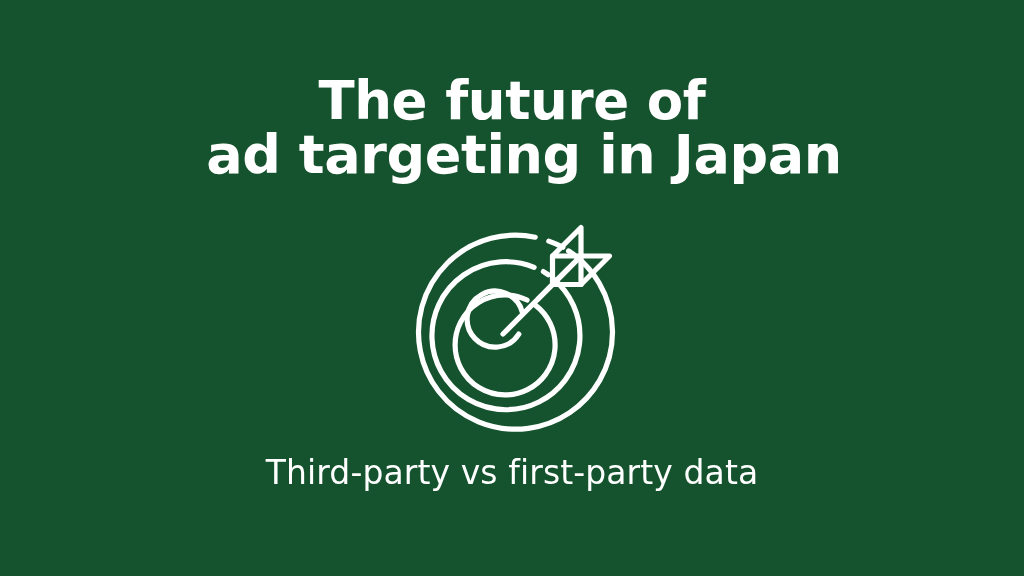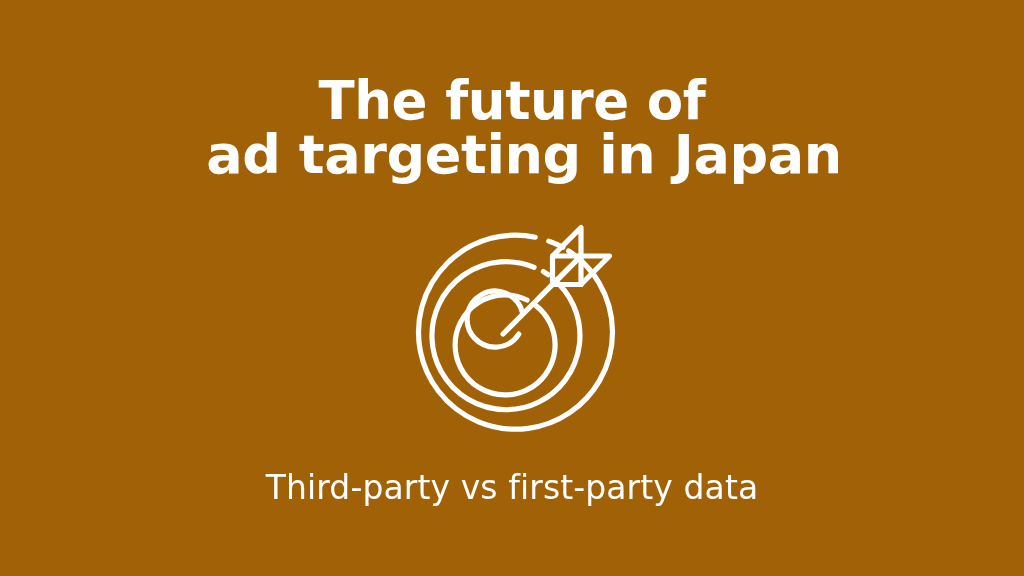--- a/index.html
+++ b/index.html
@@ -59,36 +59,35 @@
     height: 260px;
   }
 
   
   #subtitle-block {
     position: absolute;
     left: 0;
     top: 452px;
     width: 1024px;
     text-align: center;
-    margin-top: 15px;
   }
   .subtitle-text {
     font-family: "DejaVu Sans", sans-serif;
     font-weight: 400;
     font-size: 33px;
     line-height: 42px;
     letter-spacing: 0.1px;
     color: #ffffff;
     white-space: nowrap;
   }
 </style>
 </head>
 <body>
 
-<div id="slide" style="background: #a16207;">
+<div id="slide" style="background: #14532d;">
 
   <div id="title-block">
     <span class="title-line title-line-1" style="color: rgb(255, 255, 255);">The future of</span>
     <span class="title-line title-line-2" style="color: rgb(255, 255, 255); padding-left: 24px;">ad targeting in Japan</span>
   </div>
 
   <div id="target-icon">
     <svg viewBox="0 0 270 260" xmlns="http://www.w3.org/2000/svg">
       <g fill="none" stroke="#ffffff" stroke-width="5.2" stroke-linecap="round" stroke-linejoin="round">
 

